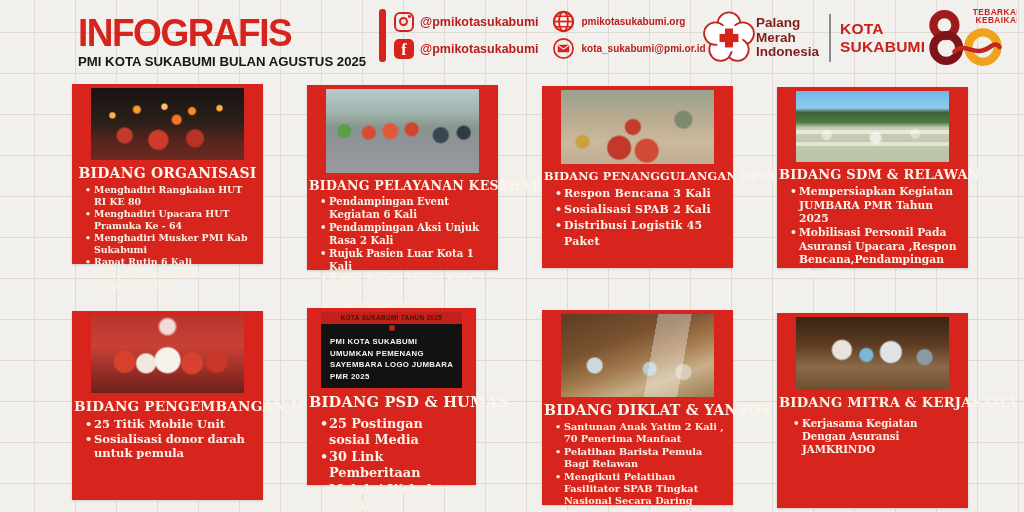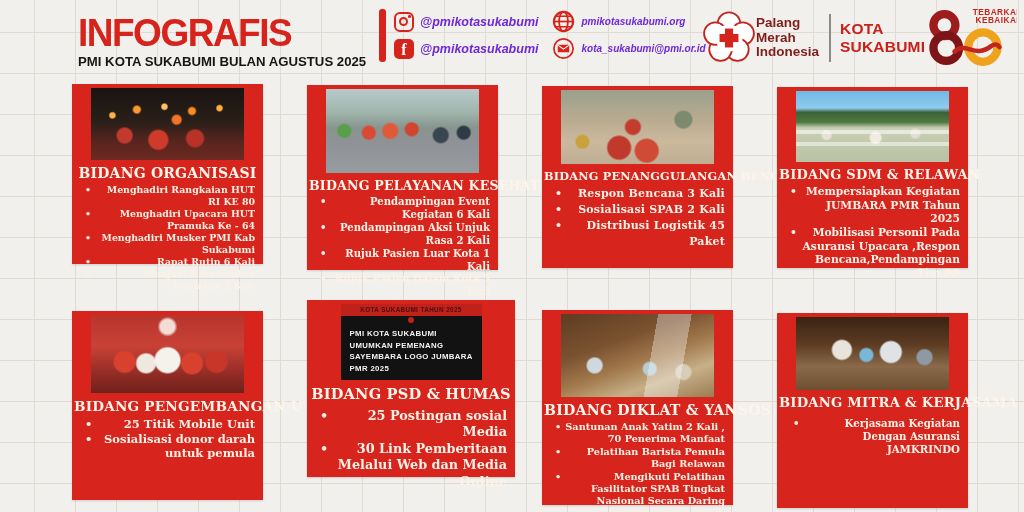--- a/index.html
+++ b/index.html
@@ -20,63 +20,63 @@
     line-height:1;transform:scaleY(1.04);transform-origin:top left;
   }
   .sub-title{font-size:13.2px;font-weight:800;color:#161616;letter-spacing:0px;margin-top:3px;white-space:nowrap;}
   .red-bar{position:absolute;left:379px;top:9px;width:7px;height:53px;background:#d6231b;border-radius:3px;}
 
   .socials{position:absolute;left:394px;top:8px;width:300px;}
   .social-row{display:flex;align-items:center;height:27px;}
   .social-item{display:flex;align-items:center;}
   .social-item.col2{margin-left:14px;width:150px;}
   .social-item.col1{width:152px;}
-  .social-label{color:#6d28d9;font-weight:700;font-size:12.5px;margin-left:6px;white-space:nowrap;font-style:italic;}
+  .social-label{color:#b91c1c;font-weight:700;font-size:12.5px;margin-left:6px;white-space:nowrap;}
   .social-label.small{font-size:10px;font-weight:600;}
   .ig-icon{width:20px;height:20px;border:2.6px solid #d6231b;border-radius:6px;position:relative;box-sizing:border-box;flex:none;}
   .ig-icon::before{content:"";position:absolute;left:3.2px;top:3.2px;width:5px;height:5px;border:2.4px solid #d6231b;border-radius:50%;}
   .ig-icon::after{content:"";position:absolute;right:1.5px;top:1.5px;width:2.6px;height:2.6px;background:#d6231b;border-radius:50%;}
   .fb-icon{width:20px;height:20px;background:#d6231b;border-radius:5px;color:#fff;font-weight:900;font-size:16px;text-align:center;line-height:21px;flex:none;font-family:"Liberation Serif",serif;}
   .round-icon{flex:none;}
 
   .org-cluster{position:absolute;left:702px;top:11px;display:flex;align-items:center;}
   .pmi-name{margin-left:0;font-size:13.5px;font-weight:800;color:#7f1d1d;line-height:1.1;}
   .org-divider{width:2px;height:48px;background:#8a8a8a;margin:0 9px 0 10px;}
   .city-name{font-size:15.5px;font-weight:800;color:#c8201a;line-height:1.15;letter-spacing:0.2px;}
   .anniv{position:absolute;left:925px;top:4px;}
 
   
   .card{position:absolute;background:#d7241c;color:#fcf3e8;box-shadow:0 1px 2px rgba(0,0,0,0.15);}
   .c1{left:72px; top:84px; width:191px;height:180px;}
   .c2{left:307px;top:85px; width:191px;height:185px;}
   .c3{left:542px;top:86px; width:191px;height:182px;}
   .c4{left:777px;top:87px; width:191px;height:181px;}
   .c5{left:72px; top:311px;width:191px;height:189px;}
-  .c6{left:307px;top:300px;width:208px;height:177px;}
+  .c6{left:307px;top:308px;width:169px;height:177px;}
   .c7{left:542px;top:310px;width:191px;height:195px;}
   .c8{left:777px;top:313px;width:191px;height:195px;}
 
   .photo{width:153px;margin:4px auto 0;overflow:hidden;position:relative;}
   .c1 .photo{height:72px;} .c2 .photo{height:84px;} .c3 .photo{height:74px;} .c4 .photo{height:71px;}
   .c5 .photo{height:78px;} .c6 .photo{height:76px;width:141px;} .c7 .photo{height:83px;} .c8 .photo{height:73px;}
 
   .card-title{
     font-family:"DejaVu Serif","Liberation Serif",serif;font-weight:700;
     text-align:center;color:#fdf4ea;margin:5px 2px 2px;letter-spacing:0.2px;white-space:nowrap;
   }
   .c1 .card-title{font-size:14px;} .c2 .card-title{font-size:12.6px;} .c3 .card-title{font-size:11.3px;}
   .c4 .card-title{font-size:13px;} .c5 .card-title{font-size:13.6px;} .c6 .card-title{font-size:14.6px;}
   .c7 .card-title{font-size:14.2px;} .c8 .card-title{font-size:13.2px;}
 
   .bullets{
     list-style:none;margin:3px 0 0;padding:0 8px 0 13px;
     font-family:"DejaVu Serif","Liberation Serif",serif;font-weight:700;
     text-align:left;color:#fbf1e6;
   }
-  .bullets li{position:relative;padding-left:9px;line-height:1.28;text-align:right;}
+  .bullets li{position:relative;padding-left:9px;line-height:1.28;}
   .bullets li::before{content:"\2022";position:absolute;left:0;top:0;}
   .c1 .bullets{font-size:9.4px;} .c2 .bullets{font-size:10.1px;} .c3 .bullets{font-size:11px;letter-spacing:0.2px;}
   .c3 .bullets li{line-height:1.45;}
   .c4 .bullets{font-size:10.7px;} .c5 .bullets{font-size:11.5px;margin-top:3px;} .c6 .bullets{font-size:12.8px;margin-top:6px;}
   .c7 .bullets{font-size:9.7px;} .c8 .bullets{font-size:10.2px;margin-top:7px;padding-left:16px;}
 
   
   .torch-parade-photo{background:
     radial-gradient(circle at 14% 38%, #ffb347 0 2.5px, transparent 4px),
     radial-gradient(circle at 30% 30%, #ff9a2e 0 3px, transparent 5px),

